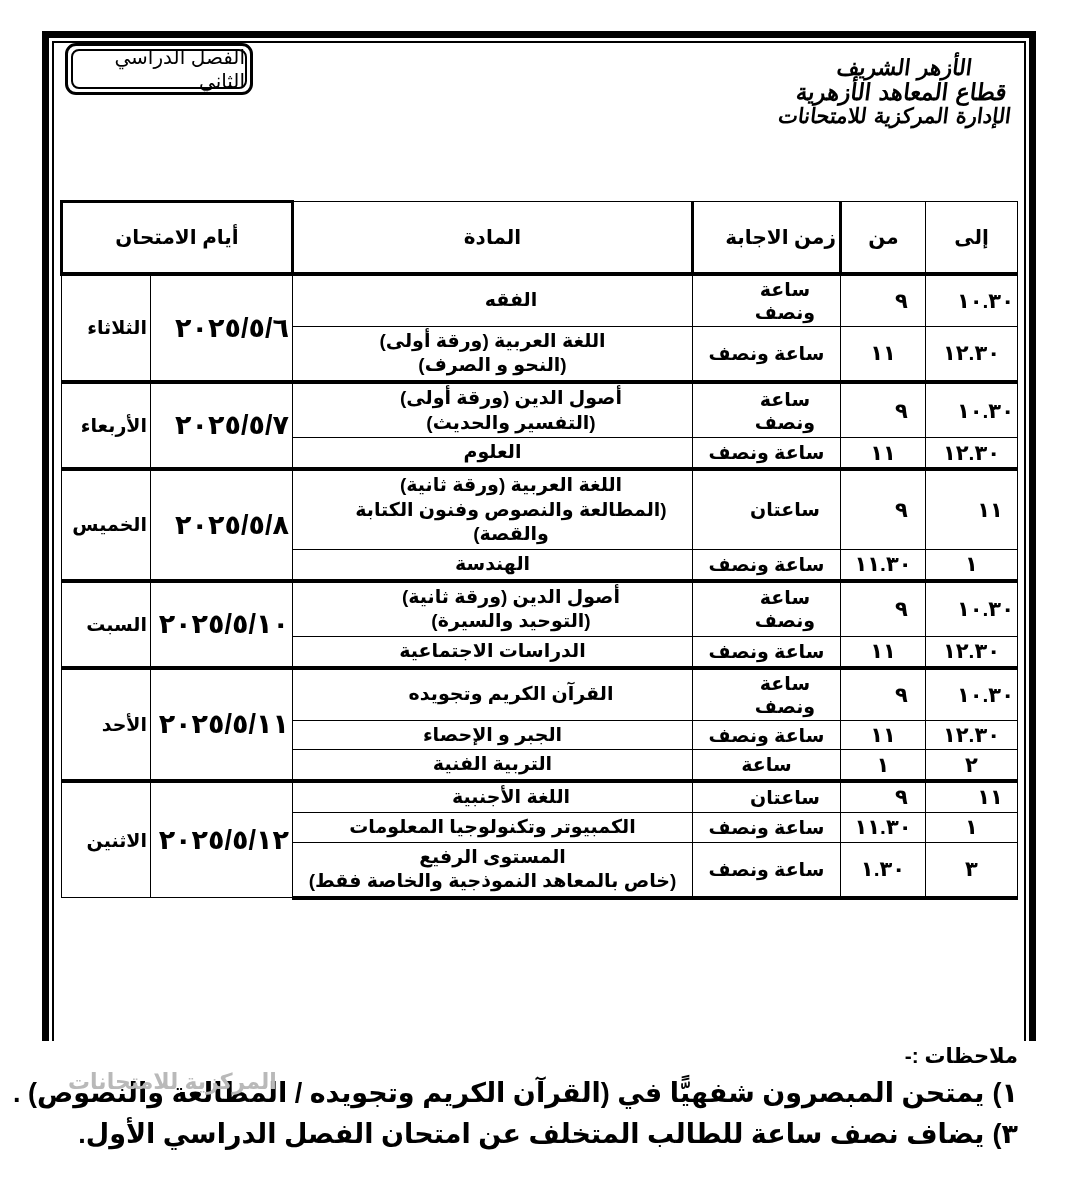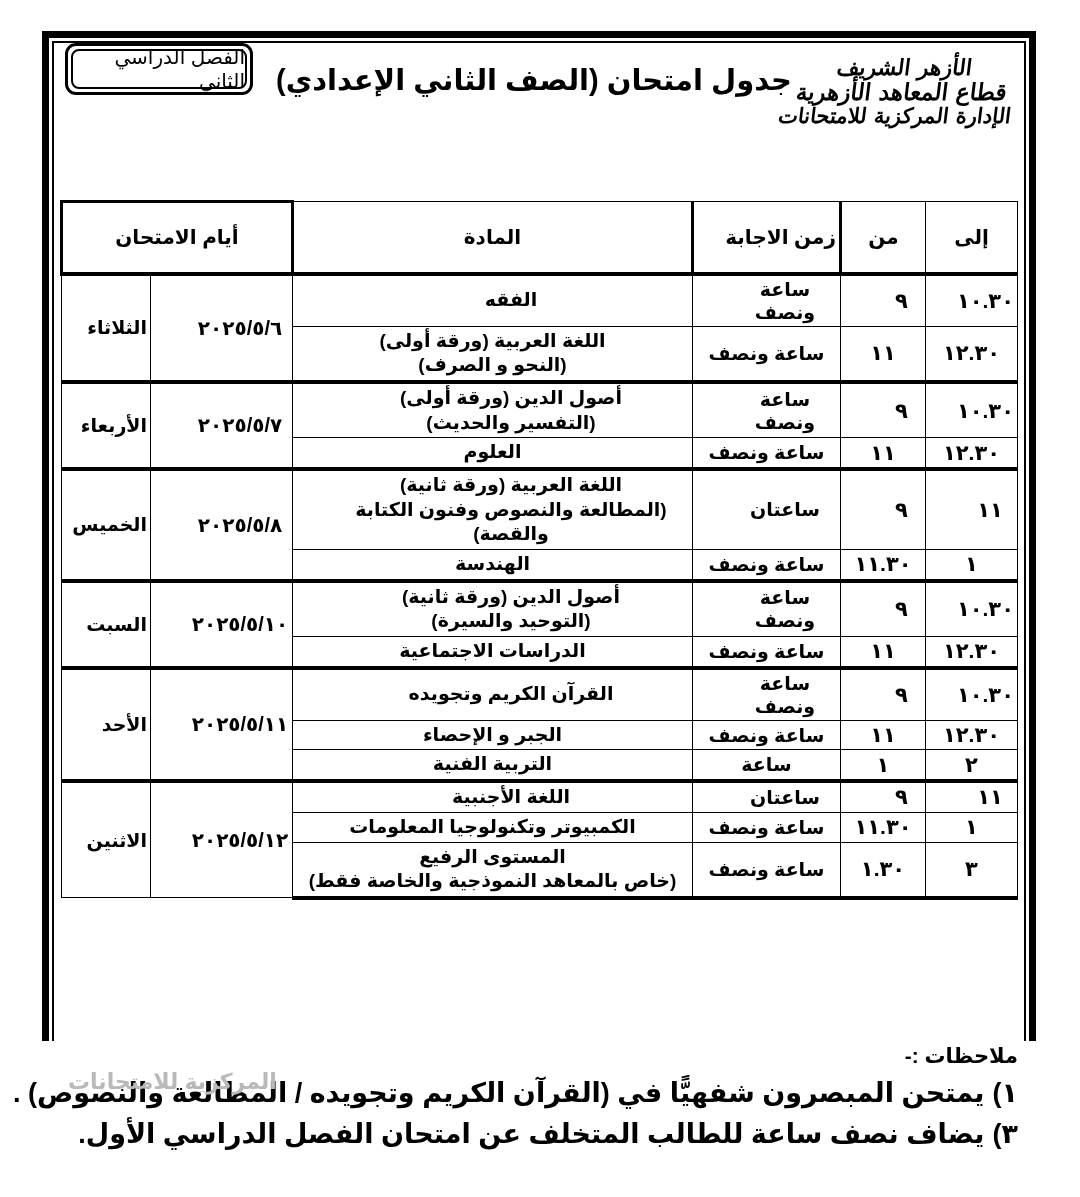--- a/index.html
+++ b/index.html
@@ -163,21 +163,21 @@
     letter-spacing: 0.5px;
   }
   td.c-dur-cell { font-size: 19px; font-weight: bold; }
   td.c-subject {
     font-size: 19px;
     font-weight: bold;
     line-height: 1.3;
   }
   td.c-subject .sub-l2 { display: block; }
   td.c-date-cell {
-    font-size: 20px;
+    font-size: 27px;
     font-weight: bold;
     letter-spacing: 0.5px;
   }
   td.c-day-cell {
     font-size: 19px;
     font-weight: bold;
   }
 
   
   tr.grp-start > td { border-top: 4px solid #000; padding-left: 40px; }
@@ -233,21 +233,20 @@
 
 <div class="header">
 
   <div class="term-badge">
     <div class="term-badge-inner">
       <span class="term-badge-label">الفصل الدراسي الثاني</span>
     </div>
   </div>
 
   <div class="title-block">
-    <div class="title-main">جدول امتحان (الصف الثاني الإعدادي)</div>
   </div>
 
   <div class="org-block">
     <div class="org-line l1">الأزهر الشريف</div>
     <div class="org-line l2">قطاع المعاهد الأزهرية</div>
     <div class="org-line l3">الإدارة المركزية للامتحانات</div>
   </div>
 
 </div>
 

